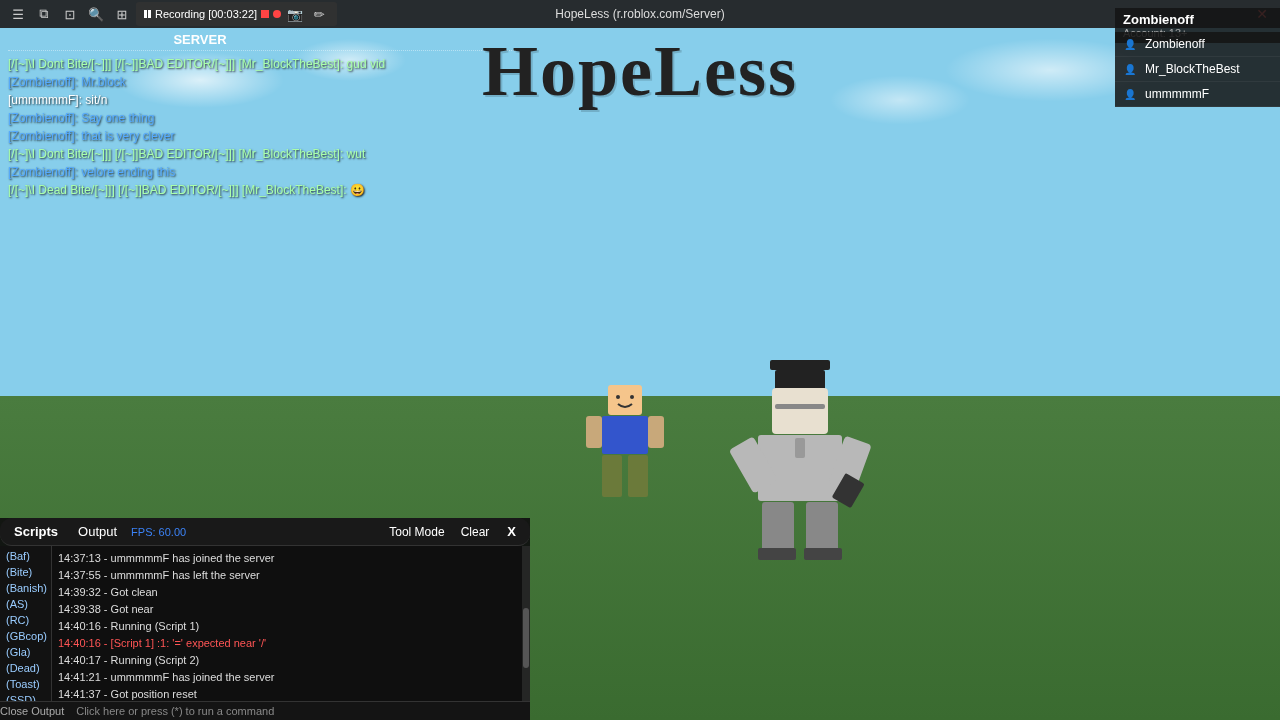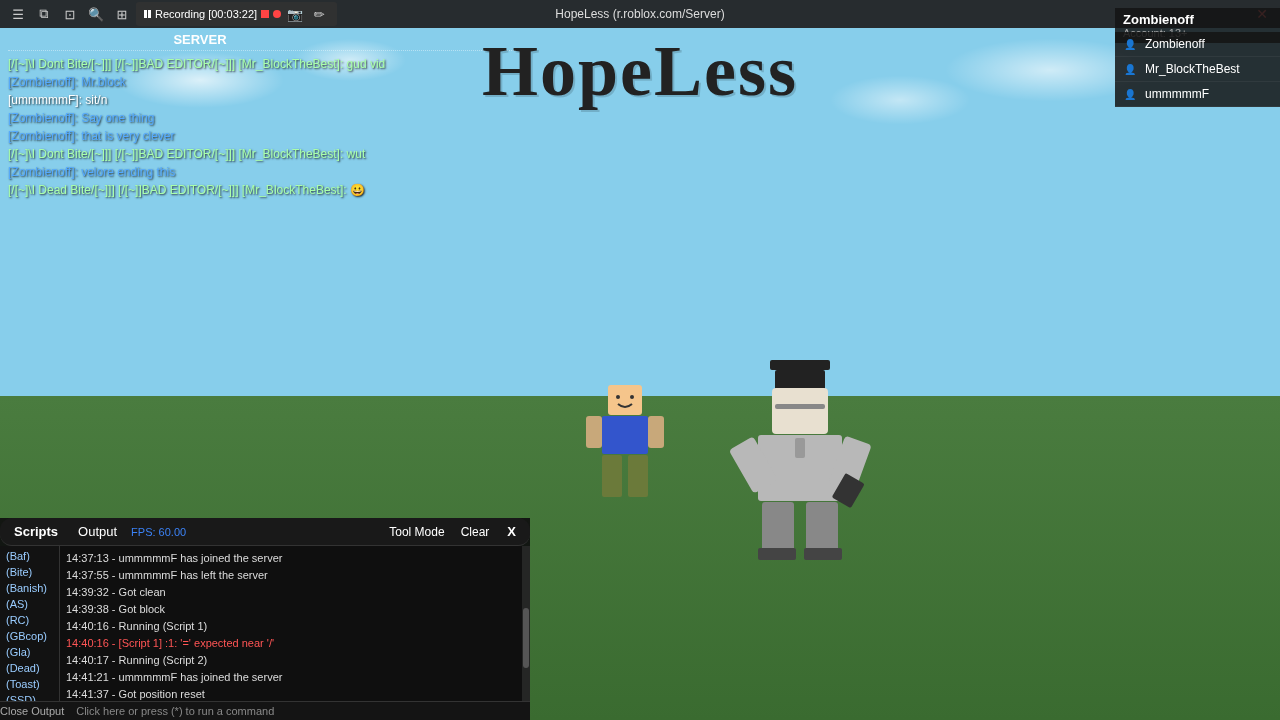--- a/index.html
+++ b/index.html
@@ -307,21 +307,21 @@
     }
 
     
     #panel-content {
       display: flex;
       height: 155px;
     }
 
     
     #scripts-list {
-      width: 60px;
+      width: 52px;
       background: rgba(18,18,18,0.98);
       border-right: 1px solid #333;
       overflow-y: auto;
       padding: 2px 0;
     }
 
     .script-item {
       color: #9cf;
       font-size: 11px;
       padding: 2px 6px;
@@ -534,21 +534,21 @@
         <div class="script-item">(Gla)</div>
         <div class="script-item">(Dead)</div>
         <div class="script-item">(Toast)</div>
         <div class="script-item">(SSD)</div>
       </div>
 
     <div id="output-log">
     <div class="log-line">14:37:13 - ummmmmF has joined the server</div>
         <div class="log-line">14:37:55 - ummmmmF has left the server</div>
         <div class="log-line">14:39:32 - Got clean</div>
-        <div class="log-line">14:39:38 - Got block</div>
+        <div class="log-line">14:39:38 - Got near</div>
         <div class="log-line">14:40:16 - Running (Script 1)</div>
         <div class="log-line error">14:40:16 - [Script 1] :1: '=' expected near '/'</div>
         <div class="log-line">14:40:17 - Running (Script 2)</div>
         <div class="log-line">14:41:21 - ummmmmF has joined the server</div>
         <div class="log-line">14:41:37 - Got position reset</div>
       </div>
 
     <div id="output-scrollbar">
       <div id="output-scrollbar-thumb"></div>
     </div>

